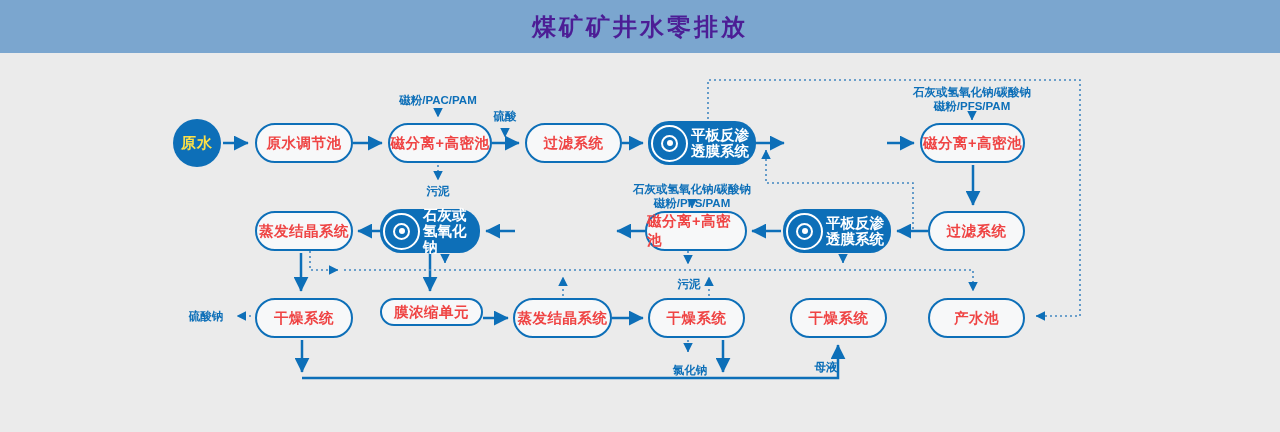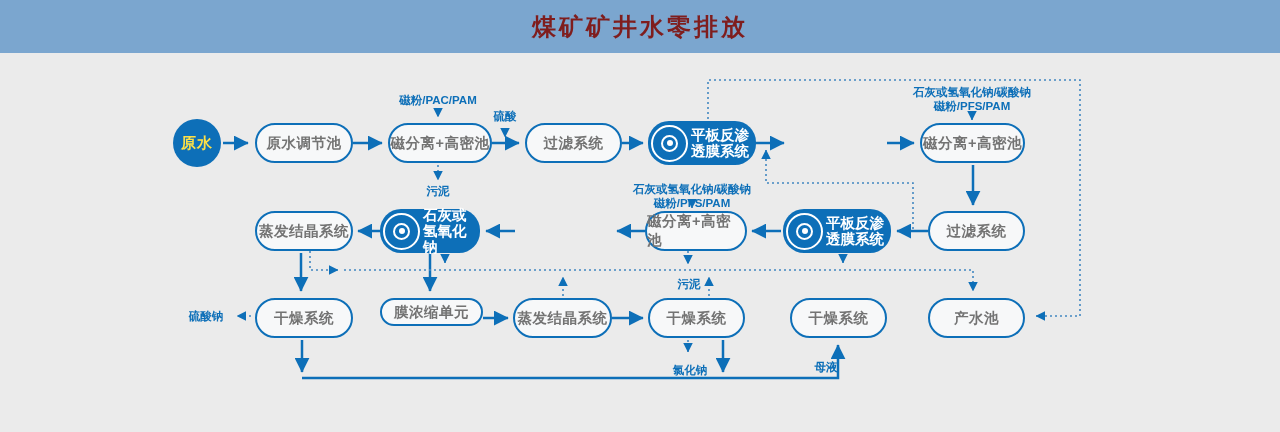--- a/index.html
+++ b/index.html
@@ -1,23 +1,23 @@
 <!DOCTYPE html>
 <html><head>
 <meta charset="utf-8">
 <style>
   html,body{margin:0;padding:0;background:#ebebeb;}
   .canvas{position:relative;width:1280px;height:432px;background:#ebebeb;
           font-family:"Liberation Sans",sans-serif;overflow:hidden;}
   .header{position:absolute;left:0;top:0;width:1280px;height:53px;background:#7ba6cf;
           display:flex;align-items:center;justify-content:center;}
-  .title{color:#7f1d1d;font-size:24px;font-weight:bold;letter-spacing:3px;}
+  .title{color:#4c1d95;font-size:24px;font-weight:bold;letter-spacing:3px;}
   svg.connectors{position:absolute;left:0;top:0;width:1280px;height:432px;}
   .node{position:absolute;box-sizing:border-box;border:2.5px solid #0d6fb8;border-radius:21px;
-        background:#f7f8f9;color:#737373;display:flex;align-items:center;justify-content:center;
+        background:#f7f8f9;color:#ef4444;display:flex;align-items:center;justify-content:center;
         font-weight:bold;font-size:14.5px;letter-spacing:.5px;}
   .node.solid{background:#0d6fb8;color:#ffffff;border:none;justify-content:space-between;
         padding-left:3px;gap:3px;}
   .solid .mlabel{line-height:1.12;text-align:left;letter-spacing:0;}
   .circle-node{position:absolute;border-radius:50%;background:#0d6fb8;color:#fde047;
         display:flex;align-items:center;justify-content:center;font-weight:bold;font-size:15px;
         letter-spacing:1px;}
   .ticon{width:37px;height:37px;border-radius:50%;background:#0d6fb8;border:2.5px solid #ffffff;
         box-sizing:border-box;display:flex;align-items:center;justify-content:center;flex:none;}
   .ticon .ring{width:17px;height:17px;border-radius:50%;border:2px solid #ffffff;box-sizing:border-box;

